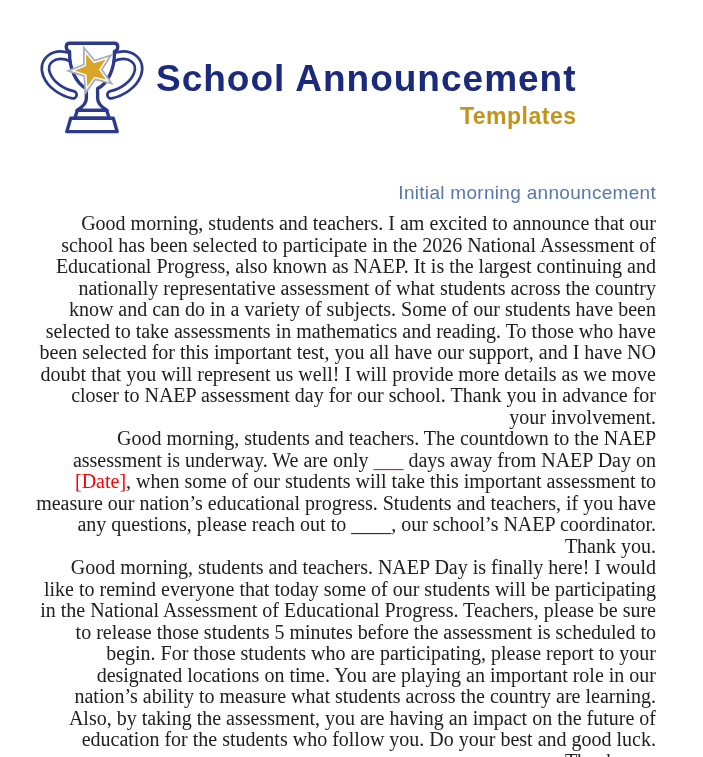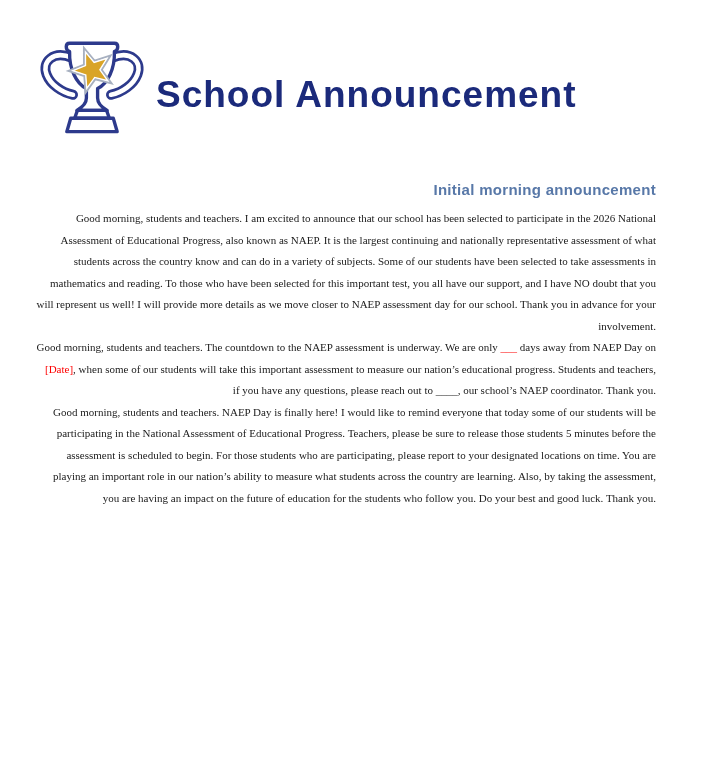--- a/index.html
+++ b/index.html
@@ -49,31 +49,31 @@
     font-family: "Liberation Sans", sans-serif;
     font-weight: 700;
     font-size: 23px;
     letter-spacing: 0.5px;
     margin-top: 4px;
     color: var(--subtitle-gold, #c3931b);
   }
   
   .section-heading {
     font-family: "Liberation Sans", sans-serif;
-    font-weight: 700;
-    font-size: 15px;
+    font-weight: 400;
+    font-size: 19px;
     line-height: 1.22;
     letter-spacing: 0.3px;
     color: var(--heading-blue, #5878a8);
     margin: 0 0 9px 4px;
   }
   .section-heading.first { margin-top: 37px; }
   .section-heading.later { margin-top: 33px; }
   .body-par {
-    font-size: 11px;
+    font-size: 20px;
     line-height: 21.5px;
     margin: 0;
     max-width: 628px;
     color: var(--body-text, #202020);
   }
   .red {
     color: var(--highlight-red, #fe0000);
     margin-top: 37px;
   }
 </style>
@@ -98,20 +98,21 @@
         <path d="M37 70 L63 70 L65.5 77 L34.5 77 Z" fill="#ffffff" stroke="#2d3a8c" stroke-width="3" stroke-linejoin="round"></path>
         <path d="M31 77 L69 77 L72.5 89 L27.5 89 Z" fill="#ffffff" stroke="#2d3a8c" stroke-width="3" stroke-linejoin="round"></path>
 
         <polygon points="50,17 45.9,28.3 33.8,28.7 43.3,36.2 40,47.8 50,41 60,47.8 56.7,36.2 66.2,28.7 54.1,28.3" transform="translate(50 34) rotate(-20) scale(1.22) translate(-50 -34)" fill="#ffffff" stroke="#a7b0c0" stroke-width="1.6"></polygon>
 
         <polygon points="50,17 45.9,28.3 33.8,28.7 43.3,36.2 40,47.8 50,41 60,47.8 56.7,36.2 66.2,28.7 54.1,28.3" transform="translate(50 34) rotate(-20) translate(-50 -34)" fill="#d9a427" stroke="#ffffff" stroke-width="1.2"></polygon>
       </svg>
     </div>
     <div class="title-block">
       <div class="doc-title">School Announcement</div>
+      <div class="doc-subtitle">Templates</div>
     </div>
   </div>
 
   <div class="section">
     <h2 class="section-heading first">Initial morning announcement</h2>
     <p class="body-par">Good morning, students and teachers. I am excited to announce that our school has been selected to participate in the 2026 National Assessment of Educational Progress, also known as NAEP. It is the largest continuing and nationally representative assessment of what students across the country know and can do in a variety of subjects. Some of our students have been selected to take assessments in mathematics and reading. To those who have been selected for this important test, you all have our support, and I have NO doubt that you will represent us well! I will provide more details as we move closer to NAEP assessment day for our school. Thank you in advance for your involvement.</p>
   </div>
 
   <div class="section">
     <p class="body-par"><span>Good morning, students and teachers. The countdown to the NAEP assessment is underway. We are only </span><span class="red">___</span><span> days away from NAEP Day on </span><span class="red">[Date]</span><span>, when some of our students will take this important assessment to measure our nation’s educational progress. Students and teachers, if you have any questions, please reach out to </span><span>____</span><span>, our school’s NAEP coordinator. Thank you.</span></p>

